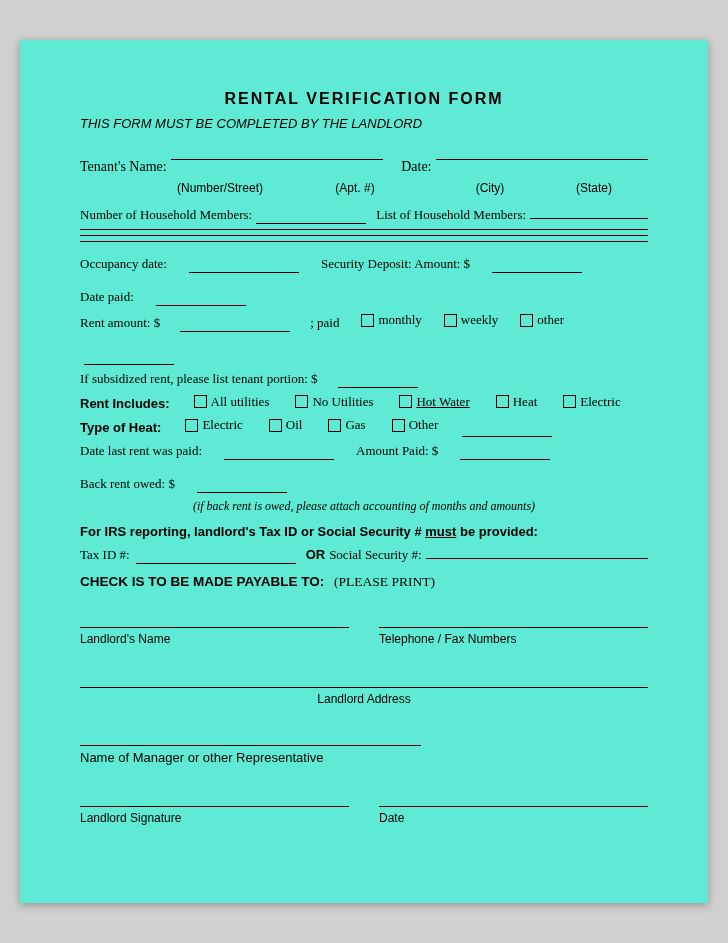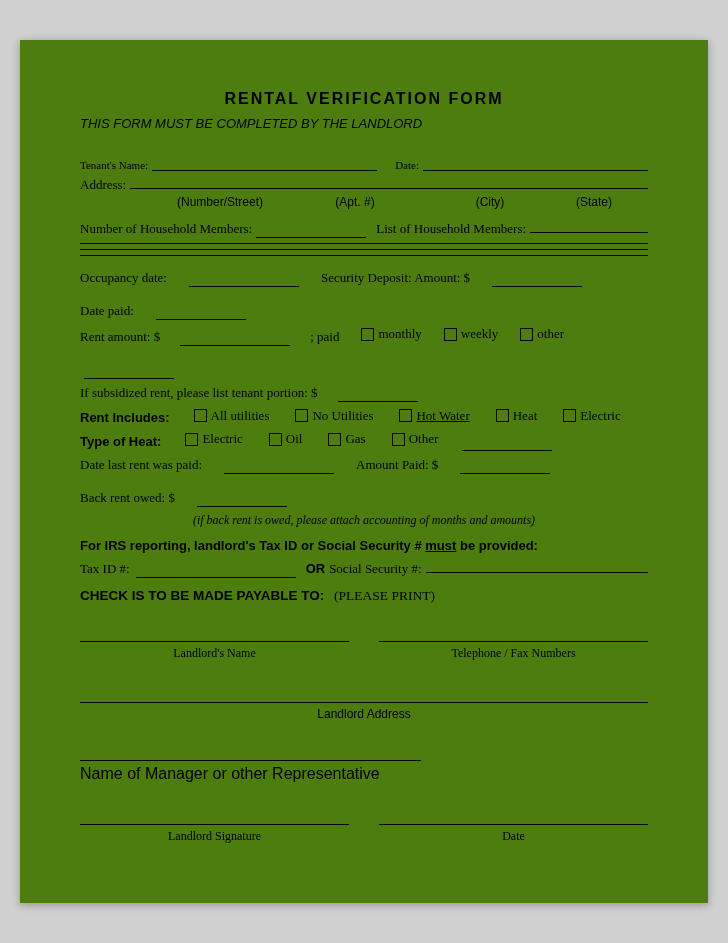--- a/index.html
+++ b/index.html
@@ -12,21 +12,21 @@
       background: #d0d0d0;
       display: flex;
       justify-content: center;
       align-items: flex-start;
       min-height: 943px;
       padding: 40px 20px;
       font-family: 'Times New Roman', Times, serif;
     }
 
     .page {
-      background: #4d7c0f;
+      background: #5eead4;
       width: 688px;
       min-height: 863px;
       padding: 50px 60px 50px 60px;
       box-shadow: 0 2px 8px rgba(0,0,0,0.3);
     }
 
     .title {
       text-align: center;
       font-size: 16px;
       font-weight: bold;
@@ -37,23 +37,23 @@
 
     .subtitle {
       font-size: 13px;
       font-style: italic;
       font-family: Arial, sans-serif;
       margin-bottom: 28px;
     }
 
     .form-row {
       display: flex;
-      align-items: flex-end;
+      align-items: flex-start;
       margin-bottom: 6px;
-      font-size: 11px;
+      font-size: 14px;
     }
 
     .field-line {
       flex: 1;
       border-bottom: 1px solid #000;
       margin-left: 4px;
     }
 
     .address-row {
       display: flex;
@@ -150,22 +150,22 @@
     }
 
     .sig-line {
       border-bottom: 1px solid #000;
       margin-bottom: 4px;
       height: 20px;
     }
 
     .sig-label {
       font-size: 12px;
-      text-align: center;
-      font-family: Liberation Serif, serif;
+      text-align: left;
+      font-family: Liberation Sans, sans-serif;
     }
 
     .full-sig-block {
       margin-bottom: 4px;
     }
 
     .full-sig-line {
       border-bottom: 1px solid #000;
       height: 20px;
       margin-bottom: 4px;
@@ -199,24 +199,20 @@
   <div class="title">RENTAL VERIFICATION FORM</div>
   <div class="subtitle">THIS FORM MUST BE COMPLETED BY THE LANDLORD</div>
 
   <div class="form-row">
     <span>Tenant's Name:</span>
     <span class="field-line" style="min-width:200px; flex:1;"></span>
     <span style="margin-left:18px; white-space:nowrap;">Date:</span>
     <span class="field-line" style="min-width:130px;"></span>
   </div>
 
-  <div class="address-row">
-    <span>Address:</span>
-    <span class="field-line" style="flex:1;"></span>
-  </div>
 
   <div style="display:flex; font-size:12px; font-family:Arial,sans-serif; margin-bottom:12px; padding-left:0;">
     <span style="width:200px; text-align:center; padding-left:80px;">(Number/Street)</span>
     <span style="width:130px; text-align:center; padding-left:20px;">(Apt. #)</span>
     <span style="width:130px; text-align:center; padding-left:30px;">(City)</span>
     <span style="flex:1; text-align:center;">(State)</span>
   </div>
 
   <div class="household-row">
     <span>Number of Household Members:</span>
@@ -351,21 +347,21 @@
 
   <div class="full-sig-block">
     <div class="full-sig-line"></div>
     <div class="full-sig-label">Landlord Address</div>
   </div>
 
   <div style="height:16px;"></div>
 
   <div style="width:60%;">
     <div class="full-sig-line"></div>
-    <div style="font-size:16px; font-family:Arial,sans-serif;">Name of Manager or other Representative</div>
+    <div style="font-size:13px; font-family:Arial,sans-serif;">Name of Manager or other Representative</div>
   </div>
 
   <div style="height:22px;"></div>
 
   <div class="sig-row">
     <div class="sig-block">
       <div class="sig-line"></div>
       <div class="sig-label">Landlord Signature</div>
     </div>
     <div class="sig-block">

